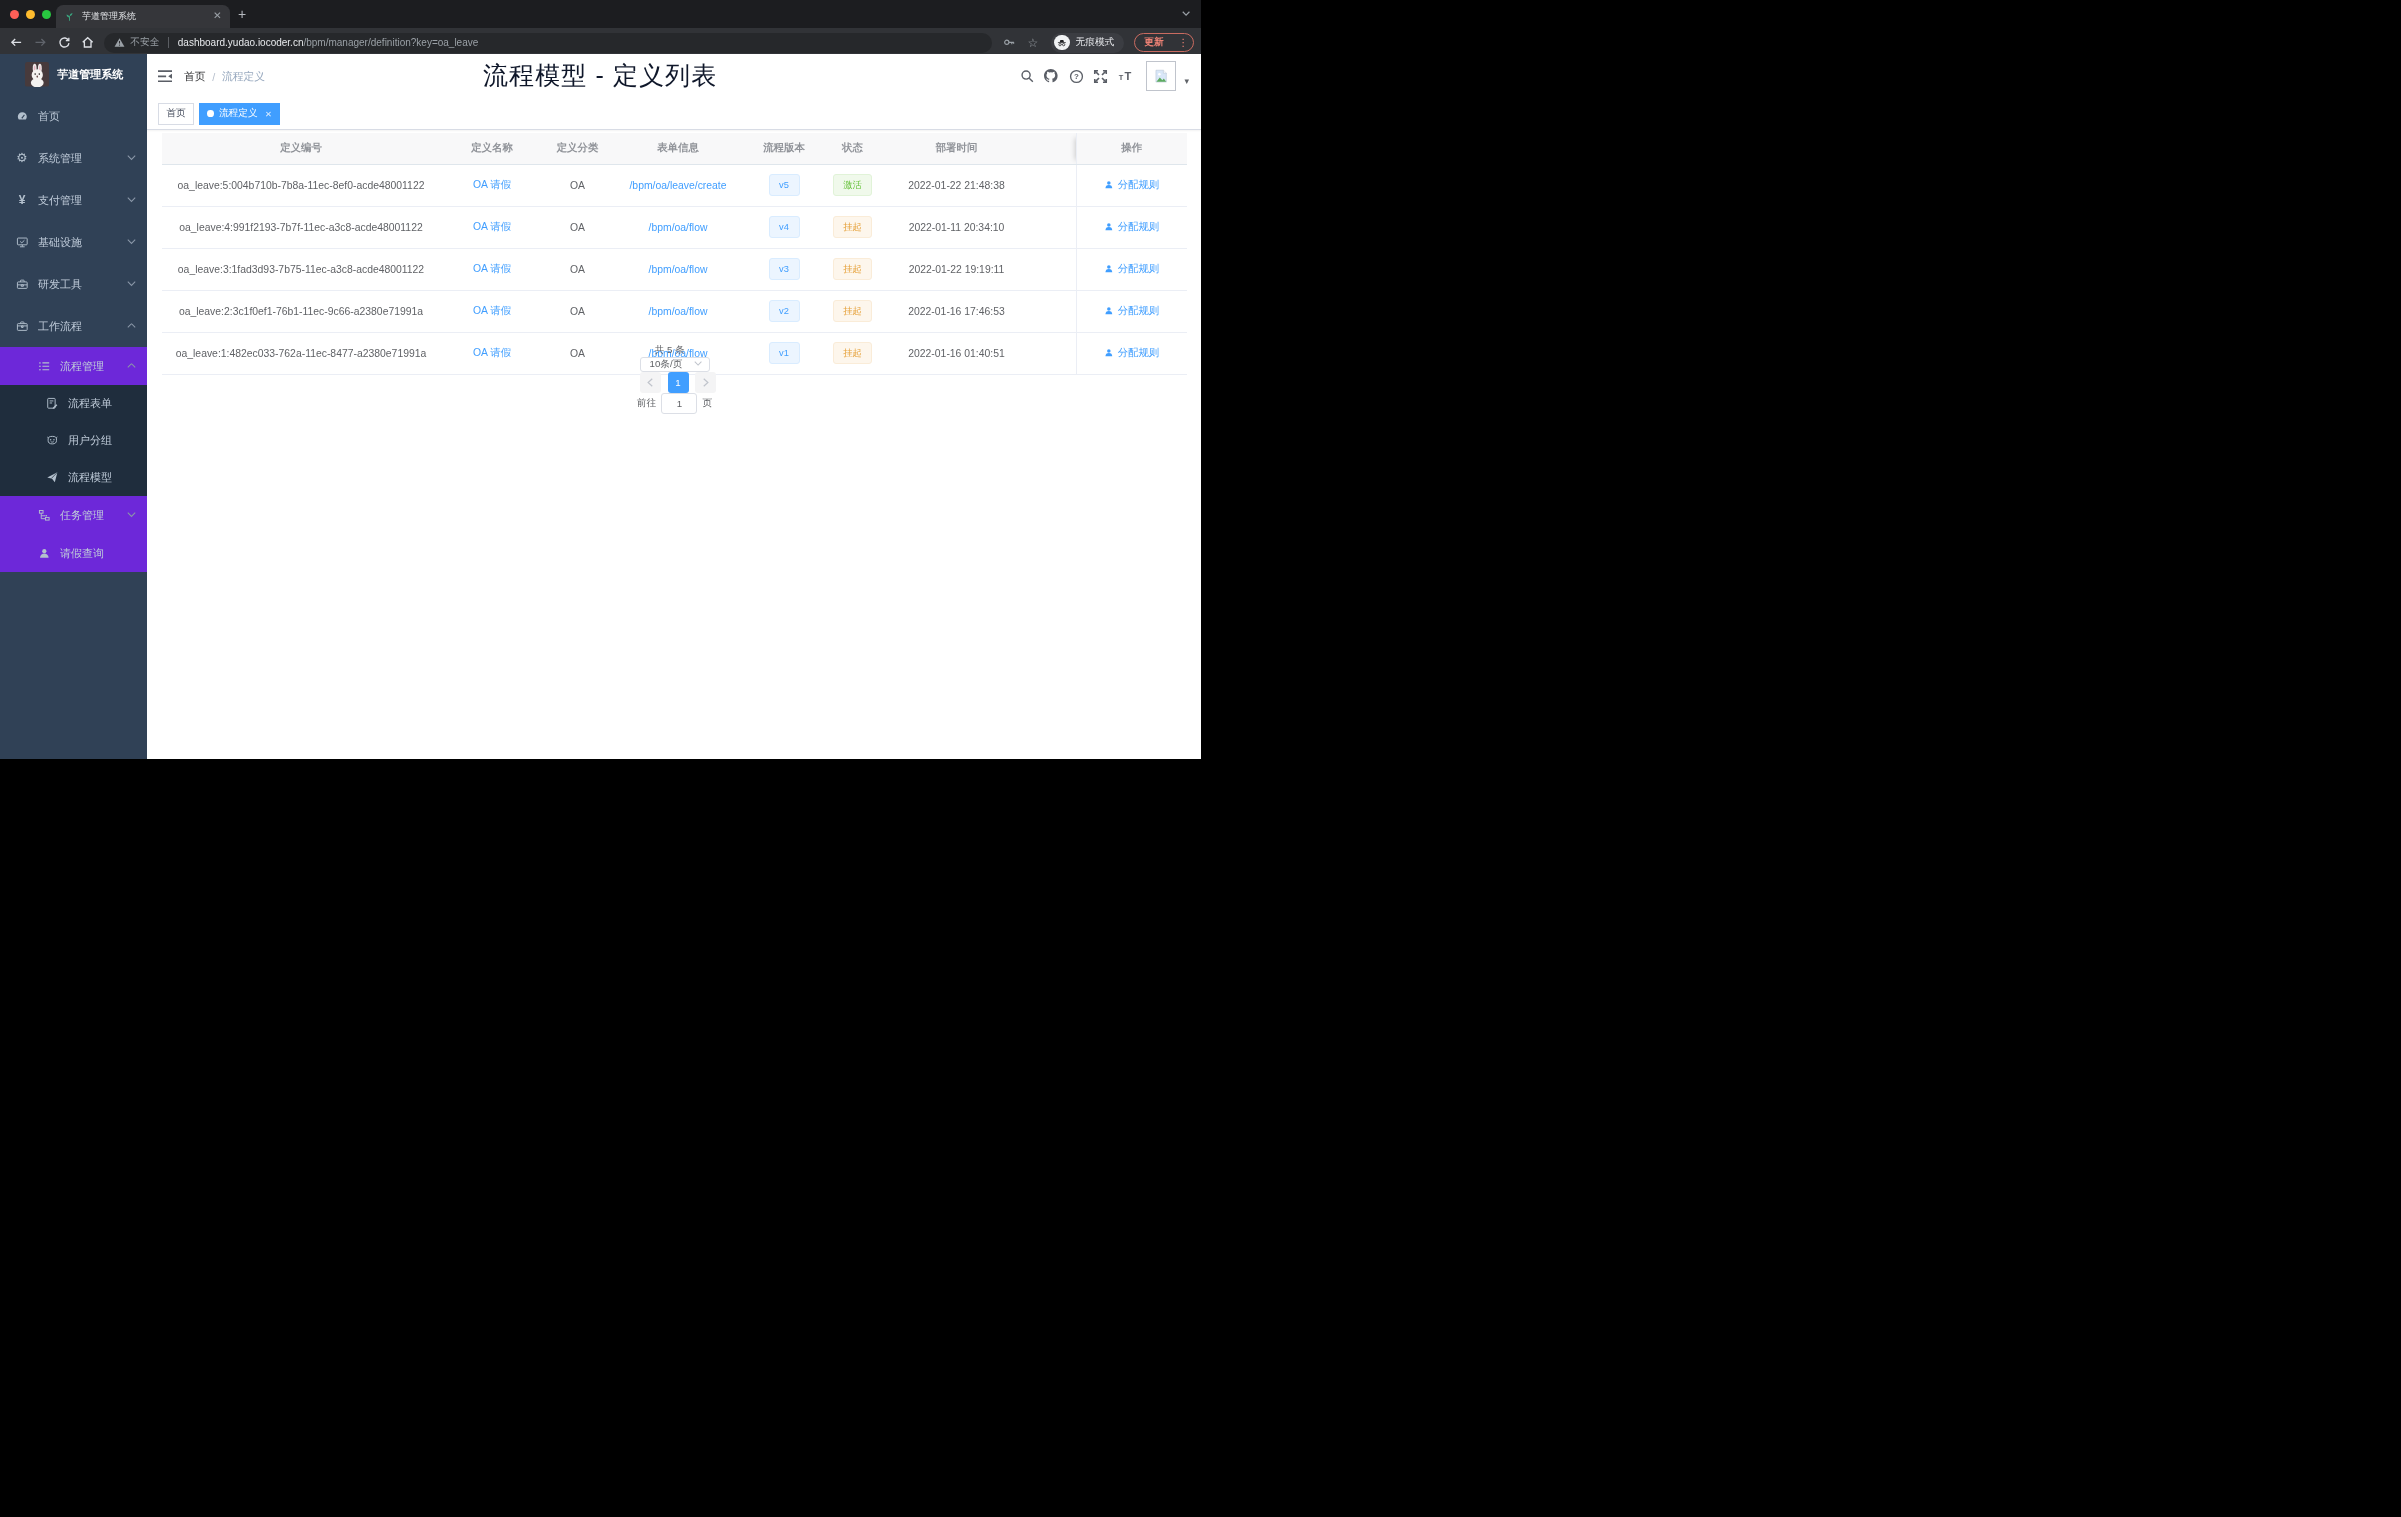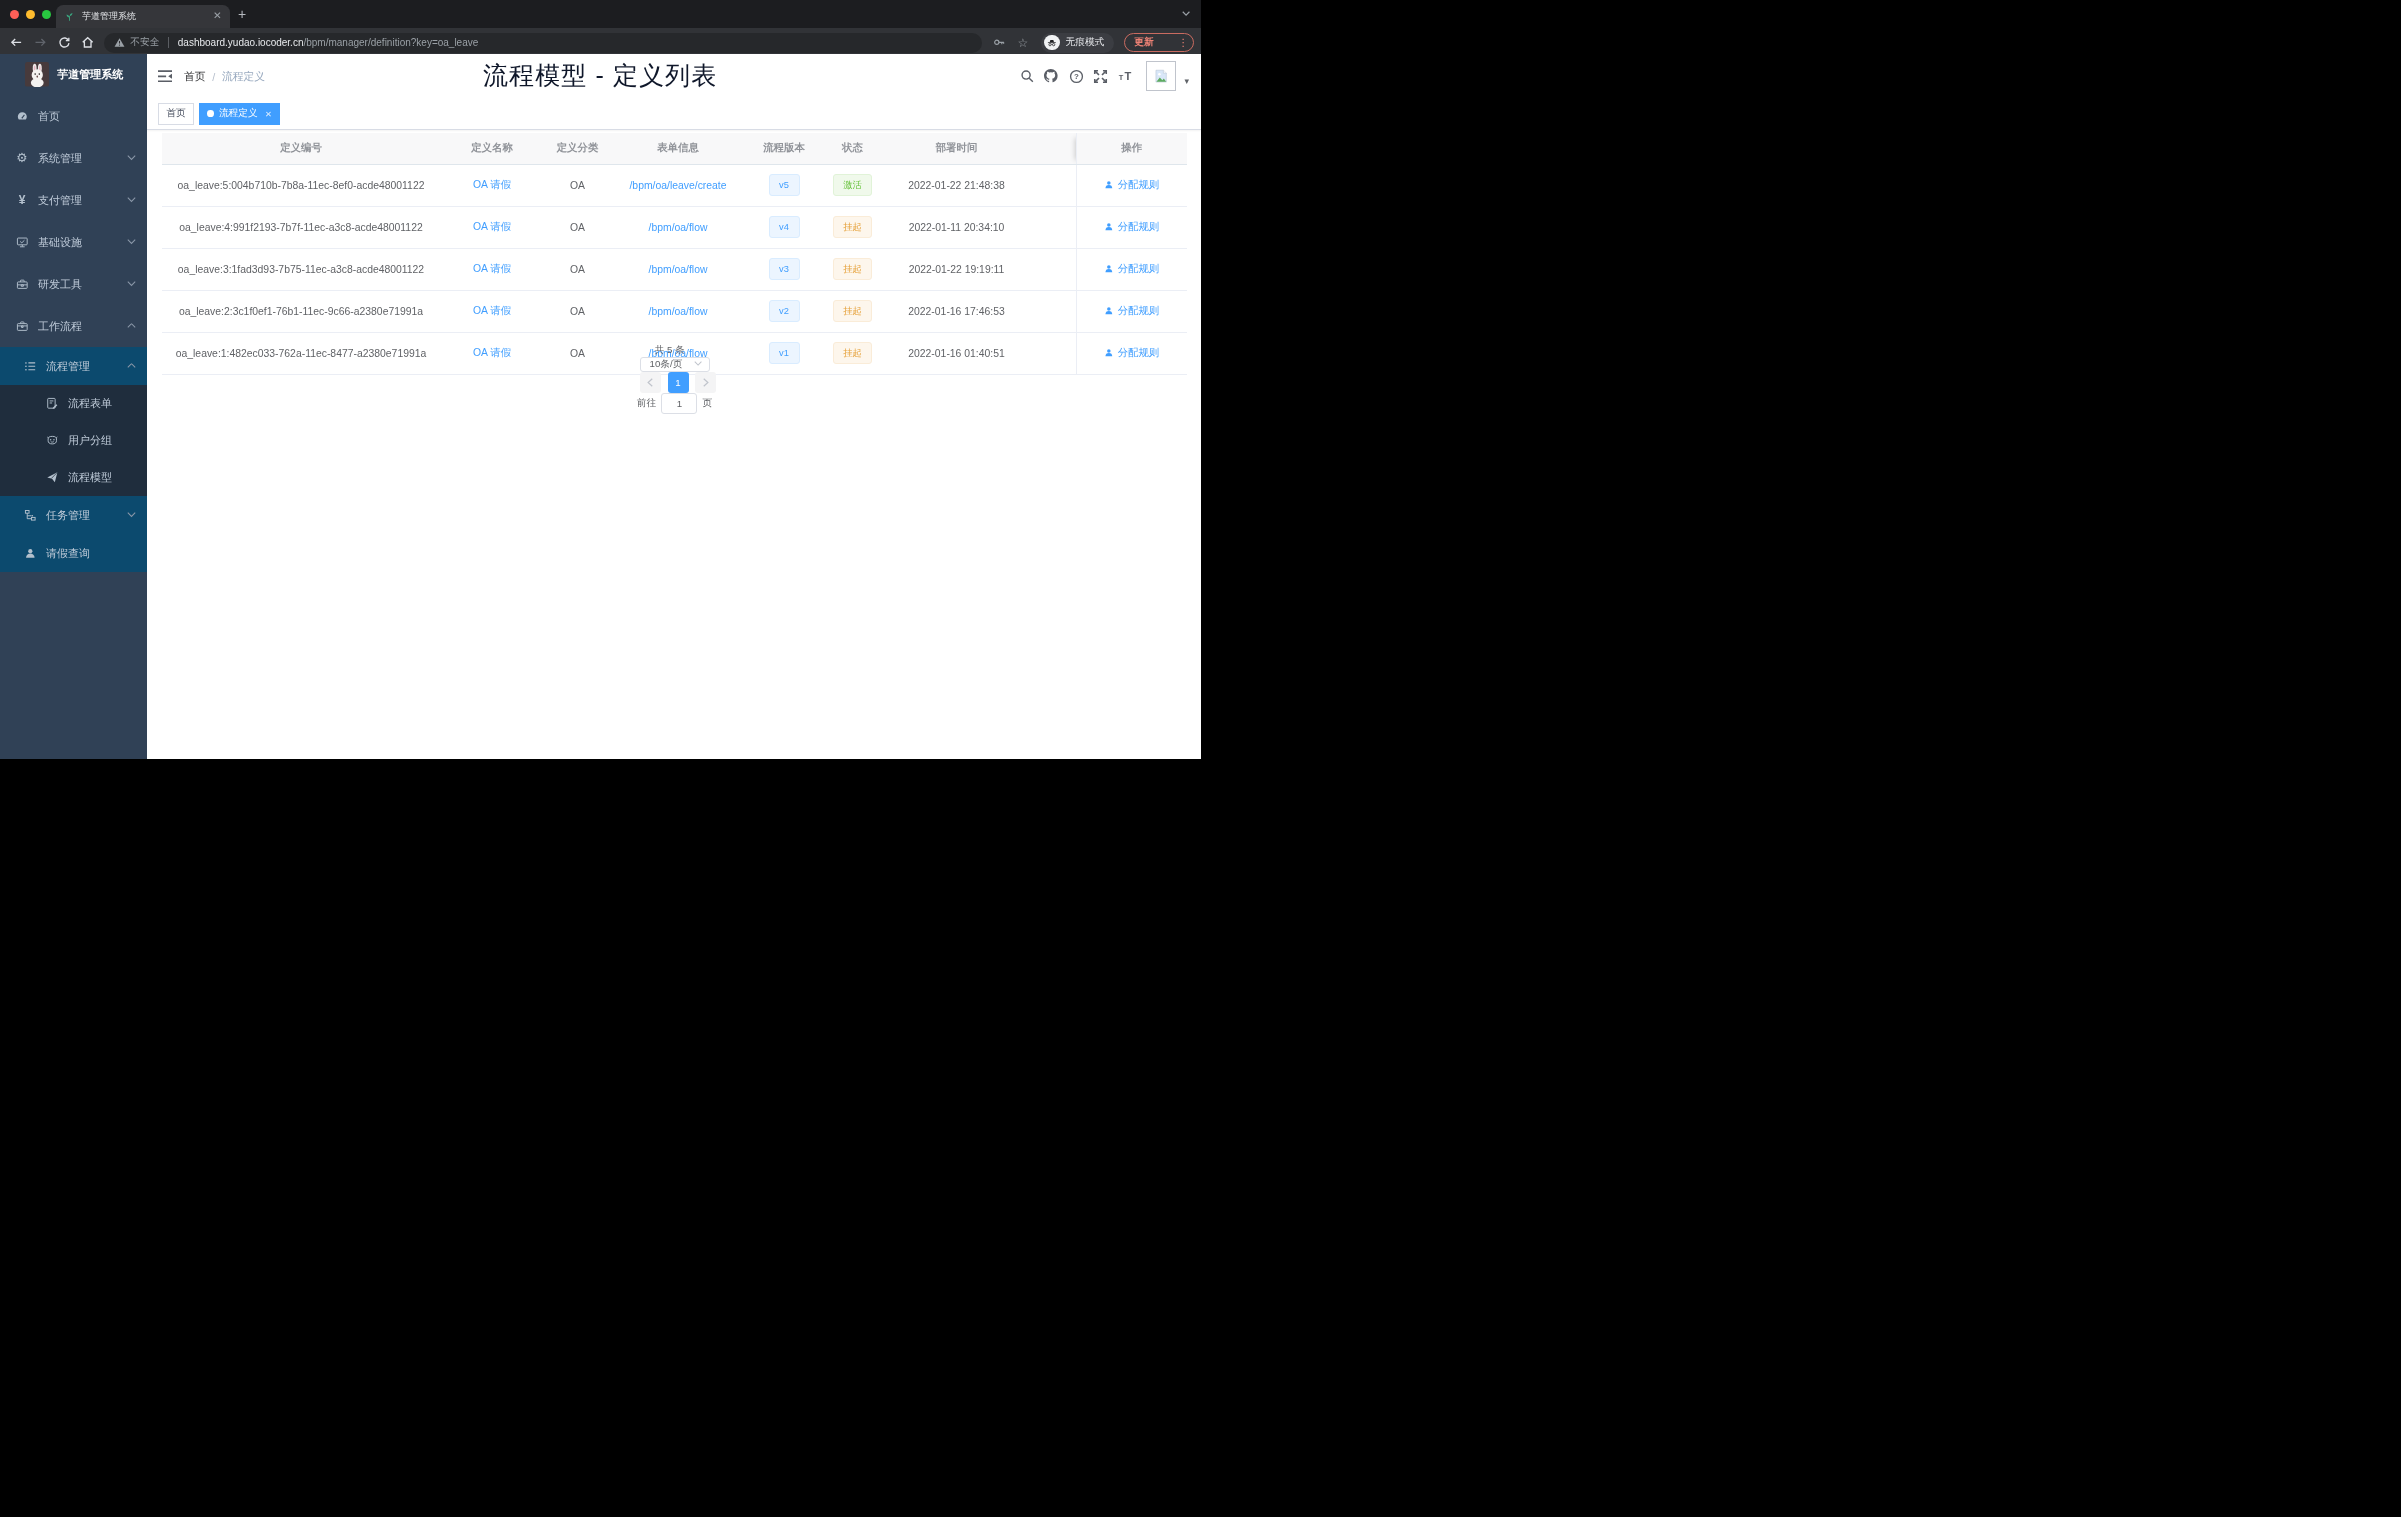--- a/index.html
+++ b/index.html
@@ -28,32 +28,32 @@
   .sec-label{color:#9aa0a6;font-size:9.7px;white-space:nowrap;}
   .pill-div{width:0.7px;height:11px;background:#5b5e63;margin:0 3.7px;flex:none;}
   .url{font-size:10px;color:#e8eaed;white-space:nowrap;overflow:hidden;text-align:right;}
   .url .path{color:#9aa0a6;}
   .star-glyph{color:#9aa0a6;font-size:12px;}
   .incog{height:20px;background:#3b3d42;border-radius:10px;display:flex;align-items:center;
     gap:6px;padding:0 9.7px 0 3px;color:#e8eaed;font-size:9.7px;flex:none;margin-left:4.5px;}
   .incog-circle{width:15.6px;height:15.6px;border-radius:50%;background:#f1f3f4;display:flex;
     align-items:center;justify-content:center;}
   .update{height:19.3px;border:1.1px solid #c96b60;border-radius:10.4px;display:flex;align-items:center;
-    gap:24px;padding:0 5.2px 0 9.7px;color:#ee8275;font-size:9.7px;font-weight:700;flex:none;margin-left:6px;}
+    gap:14px;padding:0 5.2px 0 9.7px;color:#ee8275;font-size:9.7px;font-weight:700;flex:none;margin-left:6px;}
   .kebab{font-size:10.4px;font-weight:400;}
 
   
   .app{position:absolute;top:54px;left:0;right:0;bottom:0;display:flex;}
   .sidebar{width:147px;background:#304156;flex:none;color:#bfcbd9;}
   .logo-row{height:41px;display:flex;align-items:center;gap:8.2px;padding-left:24.5px;}
   .logo-img{width:24.5px;height:24.5px;border-radius:2.2px;overflow:hidden;flex:none;}
   .logo-title{color:#fff;font-weight:700;font-size:11px;white-space:nowrap;}
   .mi{position:relative;display:flex;align-items:center;gap:9px;font-size:11px;cursor:pointer;}
   .mi.l1{height:42px;padding-left:15px;}
-  .mi.l2{height:38px;padding-left:23px;background:#0c4a6e;}
+  .mi.l2{height:38px;padding-left:37px;background:#6d28d9;}
   .mi.l3{height:37px;padding-left:45px;background:#1f2d3d;}
   .mico{width:14px;display:flex;justify-content:center;align-items:center;color:#b3c0cd;flex:none;}
   .mlabel{white-space:nowrap;}
   .marrow{position:absolute;right:11px;color:#8a97a8;display:flex;}
   .marrow.up{transform:rotate(180deg);}
 
   .main{flex:1;position:relative;min-width:0;background:#fff;}
   .navbar{position:relative;height:44px;background:#fff;}
   .hamburger{position:absolute;left:11px;top:15.6px;cursor:pointer;}
   .crumbs{position:absolute;left:37px;top:16.3px;display:flex;align-items:center;gap:6.7px;font-size:10.8px;}

